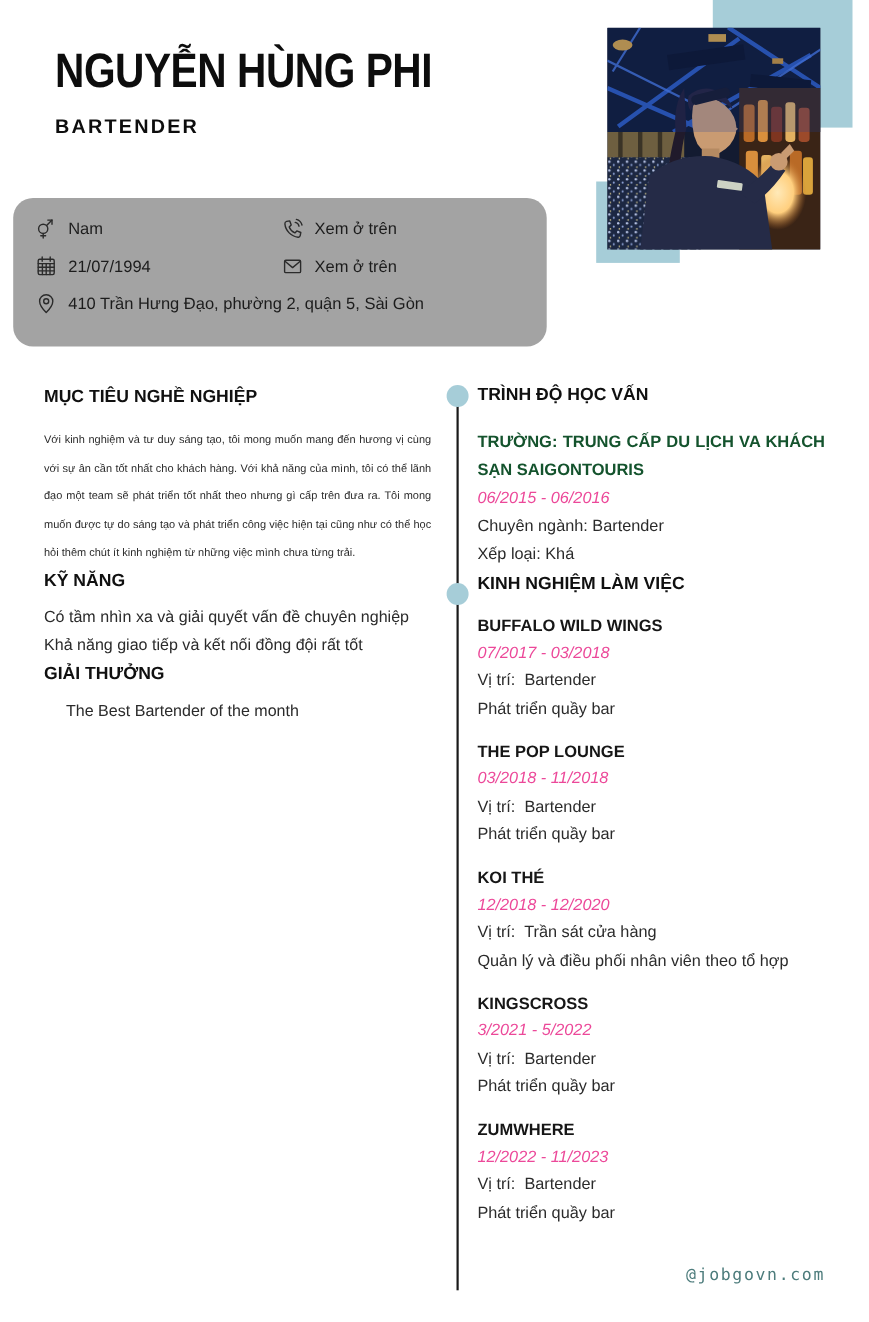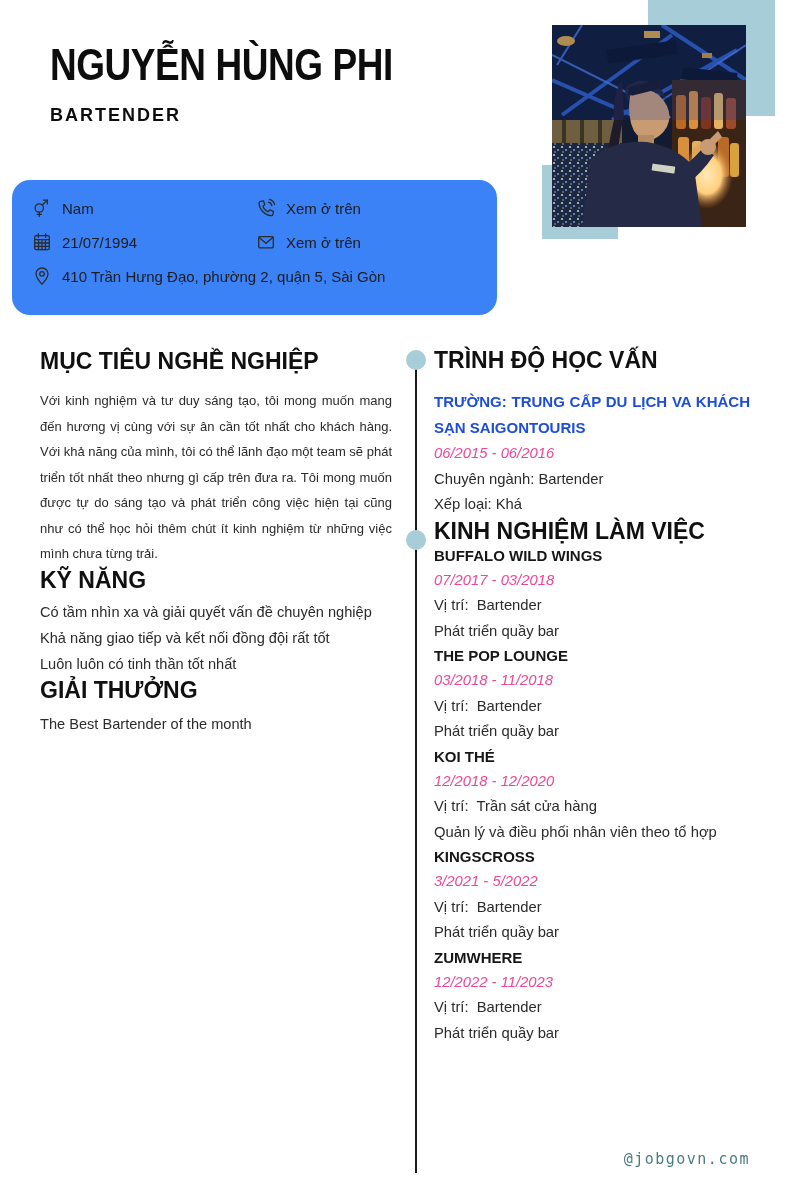--- a/index.html
+++ b/index.html
@@ -16,57 +16,57 @@
   .job-title{
     position:absolute;left:50px;top:105px;font-size:18px;font-weight:bold;color:#0d0d0d;
     letter-spacing:2px;
   }
   
   .sq-a{position:absolute;left:648px;top:0;width:127px;height:116px;background:#a6cdd8;}
   .sq-b{position:absolute;left:542px;top:165px;width:76px;height:74px;background:#a6cdd8;}
   .photo{position:absolute;left:552px;top:25px;width:194px;height:202px;overflow:hidden;}
   
   .info-box{
-    position:absolute;left:12px;top:180px;width:485px;height:135px;background:#3b82f6;
+    position:absolute;left:12px;top:180px;width:485px;height:135px;background:#a3a3a3;
     border-radius:18px;box-sizing:border-box;padding:16px 20px;
   }
   .info-grid{display:flex;flex-direction:column;gap:10px;}
   .info-row{display:flex;}
   .info-cell{display:flex;align-items:center;height:24px;}
   .info-cell.c1{width:224px;}
   .info-cell .txt{font-size:15px;color:#1c1c1c;margin-left:10px;}
   .ic{width:20px;height:20px;flex:0 0 20px;}
   .ic svg{display:block;width:20px;height:20px;}
   .ic path,.ic rect,.ic circle,.ic line,.ic polyline{
     fill:none;stroke:#2b2b2b;stroke-width:1.4;stroke-linecap:round;stroke-linejoin:round;
   }
   
   .left-col{position:absolute;left:40px;top:348px;width:352px;}
   .right-col{position:absolute;left:434px;top:347px;width:316px;}
   .divider{position:absolute;left:415px;top:352px;width:2px;height:821px;background:#1a1a1a;}
   .dot{position:absolute;width:20px;height:20px;border-radius:50%;background:#a6cdd8;left:406px;}
   .dot-edu{top:350px;}
   .dot-exp{top:530px;}
-  h1.sec{font-size:23px;line-height:26px;font-weight:bold;color:#101010;margin:0;}
+  h1.sec{font-size:16px;line-height:26px;font-weight:bold;color:#101010;margin:0;}
   .para{
-    font-size:13px;line-height:25.5px;text-align:justify;margin-top:14px;color:#2b2b2b;
+    font-size:10px;line-height:25.5px;text-align:justify;margin-top:14px;color:#2b2b2b;
   }
   .skills-title{margin-top:10px;}
   .plain-line{font-size:14.6px;line-height:26px;color:#2b2b2b;}
   .skills-list{margin-top:6px;}
   .awards-title{margin-top:22px;}
-  .awards-list{margin-top:8px;}
+  .awards-list{margin-top:8px;margin-left:20px;}
   
   .school{
-    font-size:15px;font-weight:bold;line-height:26px;text-align:justify;margin-top:16px;color:#1d4ed8;
+    font-size:15px;font-weight:bold;line-height:26px;text-align:justify;margin-top:16px;color:#14532d;
   }
   .edu-line{font-size:14.8px;line-height:25.5px;color:#2b2b2b;}
   .date-line{font-style:italic;color:#ec4899;}
   .exp-title{margin-top:14px;}
-  .job{}
+  .job{margin-top:14px;}
   .job:first-of-type{margin-top:16px;}
   .company{font-size:15px;font-weight:bold;line-height:24px;color:#161616;}
   .job .edu-line{white-space:pre-wrap;}
   
   .watermark{
     position:absolute;top:1150px;right:40px;font-family:"DejaVu Sans Mono","Liberation Mono",monospace;
     font-size:15px;letter-spacing:1.5px;color:#4d7c7c;
   }
 </style>
 </head>
@@ -219,21 +219,20 @@
   <div class="dot dot-exp"></div>
 
   <div class="left-col">
     <h1 class="sec">MỤC TIÊU NGHỀ NGHIỆP</h1>
     <div class="para">Với kinh nghiệm và tư duy sáng tạo, tôi mong muốn mang đến hương vị cùng với sự ân cần tốt nhất cho khách hàng. Với khả năng của mình, tôi có thể lãnh đạo một team sẽ phát triển tốt nhất theo nhưng gì cấp trên đưa ra. Tôi mong muốn được tự do sáng tạo và phát triển công việc hiện tại cũng như có thể học hỏi thêm chút ít kinh nghiệm từ những việc mình chưa từng trải.</div>
 
     <h1 class="sec skills-title">KỸ NĂNG</h1>
     <div class="skills-list">
       <div class="plain-line">Có tầm nhìn xa và giải quyết vấn đề chuyên nghiệp</div>
       <div class="plain-line">Khả năng giao tiếp và kết nối đồng đội rất tốt</div>
-      <div class="plain-line">Luôn luôn có tinh thần tốt nhất</div>
     </div>
 
     <h1 class="sec awards-title">GIẢI THƯỞNG</h1>
     <div class="awards-list">
       <div class="plain-line">The Best Bartender of the month</div>
     </div>
   </div>
 
   <div class="right-col">
     <h1 class="sec">TRÌNH ĐỘ HỌC VẤN</h1>

